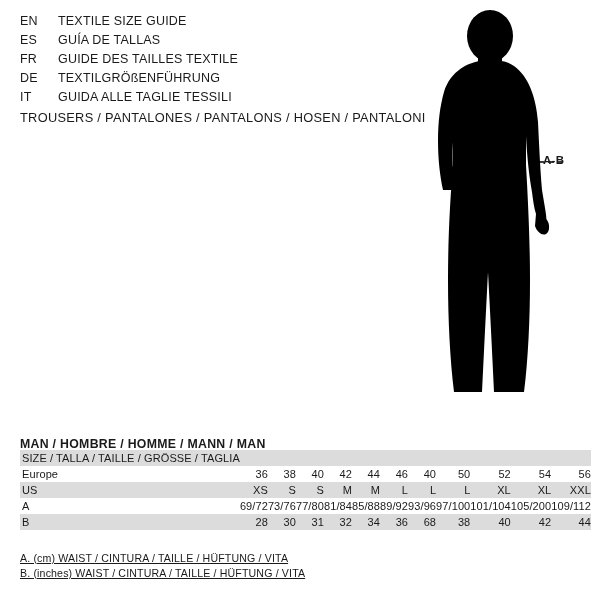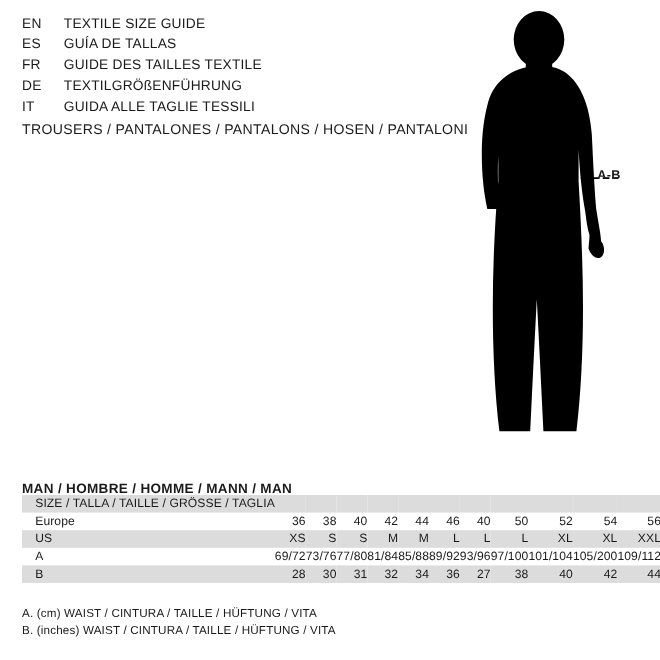--- a/index.html
+++ b/index.html
@@ -97,41 +97,42 @@
   table.size-table td {
     padding: 2px 0 2px 0;
     white-space: nowrap;
     letter-spacing: 0.1px;
   }
   table.size-table tr.shaded td {
     background: #dcdcdc;
   }
   table.size-table td.label-col {
     width: 92px;
-    padding-left: 12px;
+    padding-left: 2px;
   }
   table.size-table td.val {
     width: 52px;
     text-align: right;
   }
   table.size-table tr.header-row td {
     font-size: 11px;
   }
 
   
   .footnotes {
     position: absolute;
     left: 20px;
     top: 552px;
     font-size: 10.6px;
     letter-spacing: 0.15px;
   }
   .footnotes div {
     height: 15px;
     white-space: nowrap;
+    text-decoration: underline;
   }
 </style>
 </head>
 <body>
 
 <div class="page">
 
   <div class="lang-block">
     <div class="lang-row">
       <span class="lang-code">EN</span>
@@ -259,21 +260,21 @@
       <td class="val">109/112</td>
     </tr>
     <tr class="shaded">
       <td class="label-col">B</td>
       <td class="val">28</td>
       <td class="val">30</td>
       <td class="val">31</td>
       <td class="val">32</td>
       <td class="val">34</td>
       <td class="val">36</td>
-      <td class="val">27</td>
+      <td class="val">68</td>
       <td class="val">38</td>
       <td class="val">40</td>
       <td class="val">42</td>
       <td class="val">44</td>
     </tr>
   </tbody>
     </table>
 
   <div class="footnotes">
     <div>A. (cm) WAIST / CINTURA / TAILLE / HÜFTUNG / VITA</div>

